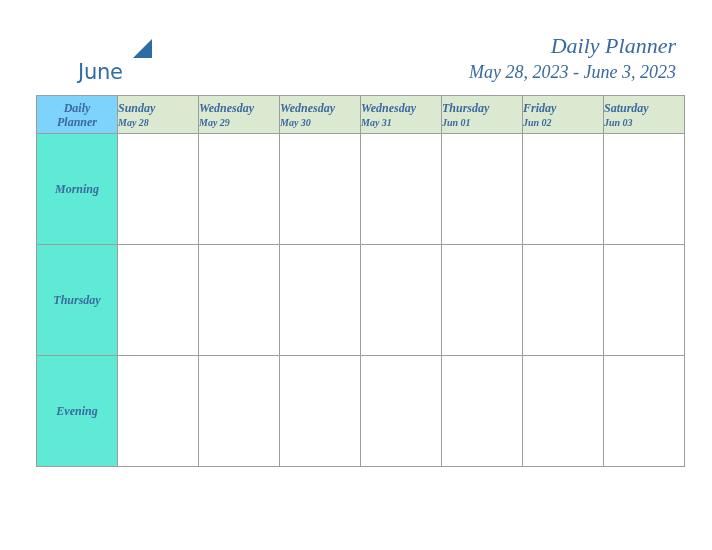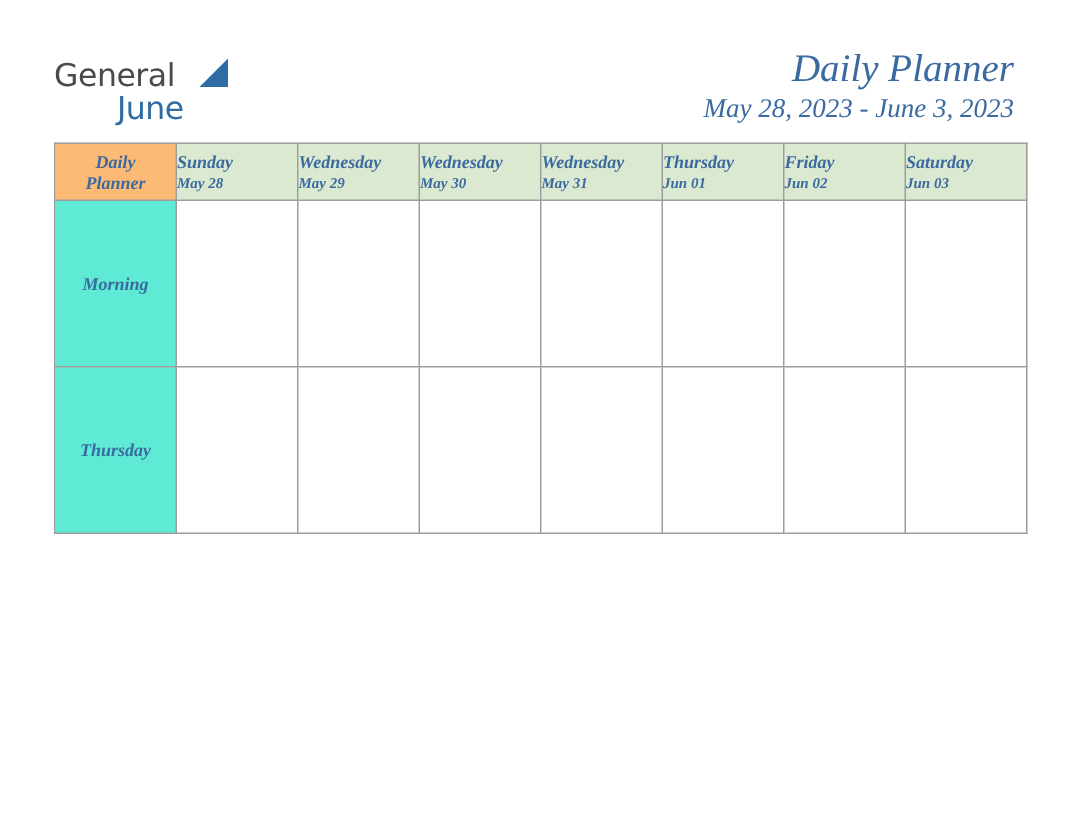--- a/index.html
+++ b/index.html
@@ -64,21 +64,21 @@
   }
   .title-block {
     position: absolute;
     right: 0;
     top: 0;
     text-align: right;
   }
   .title-main {
     font-family: "Liberation Serif", serif;
     font-style: italic;
-    font-size: 26px;
+    font-size: 22px;
     color: #3b6aa0;
     line-height: 26px;
     white-space: nowrap;
   }
   .title-sub {
     font-family: "Liberation Serif", serif;
     font-style: italic;
     font-size: 18px;
     color: #3b6aa0;
     line-height: 26px;
@@ -96,21 +96,21 @@
     table-layout: fixed;
   }
   .planner td, .planner th {
     border: 1px solid #9d9d9d;
     padding: 0;
     margin: 0;
   }
   .corner-cell {
     width: 80px;
     height: 37px;
-    background: #fdba74;
+    background: #7dd3fc;
     text-align: center;
     vertical-align: middle;
   }
   .corner-cell .line1,
   .corner-cell .line2 {
     font-family: "Liberation Serif", serif;
     font-style: italic;
     font-weight: bold;
     font-size: 12px;
     color: #3b6aa0;
@@ -163,21 +163,20 @@
   }
 </style>
 </head>
 <body>
 
 <div class="page">
 
   <div class="header">
 
     <div class="logo">
-      <span class="logo-general">General</span>
       <span class="logo-triangle"></span>
       <span class="logo-blue">June</span>
     </div>
 
     <div class="title-block">
       <div class="title-main">Daily Planner</div>
       <div class="title-sub">May 28, 2023 - June 3, 2023</div>
     </div>
 
   </div>
@@ -233,16 +232,26 @@
       <tr>
         <td class="row-label">Thursday</td>
         <td class="slot-cell"></td>
         <td class="slot-cell"></td>
         <td class="slot-cell"></td>
         <td class="slot-cell"></td>
         <td class="slot-cell"></td>
         <td class="slot-cell"></td>
         <td class="slot-cell"></td>
       </tr>
+      <tr>
+        <td class="row-label">Evening</td>
+        <td class="slot-cell"></td>
+        <td class="slot-cell"></td>
+        <td class="slot-cell"></td>
+        <td class="slot-cell"></td>
+        <td class="slot-cell"></td>
+        <td class="slot-cell"></td>
+        <td class="slot-cell"></td>
+      </tr>
     </tbody>
   </table>
 
 </div>
 
 </body></html>

